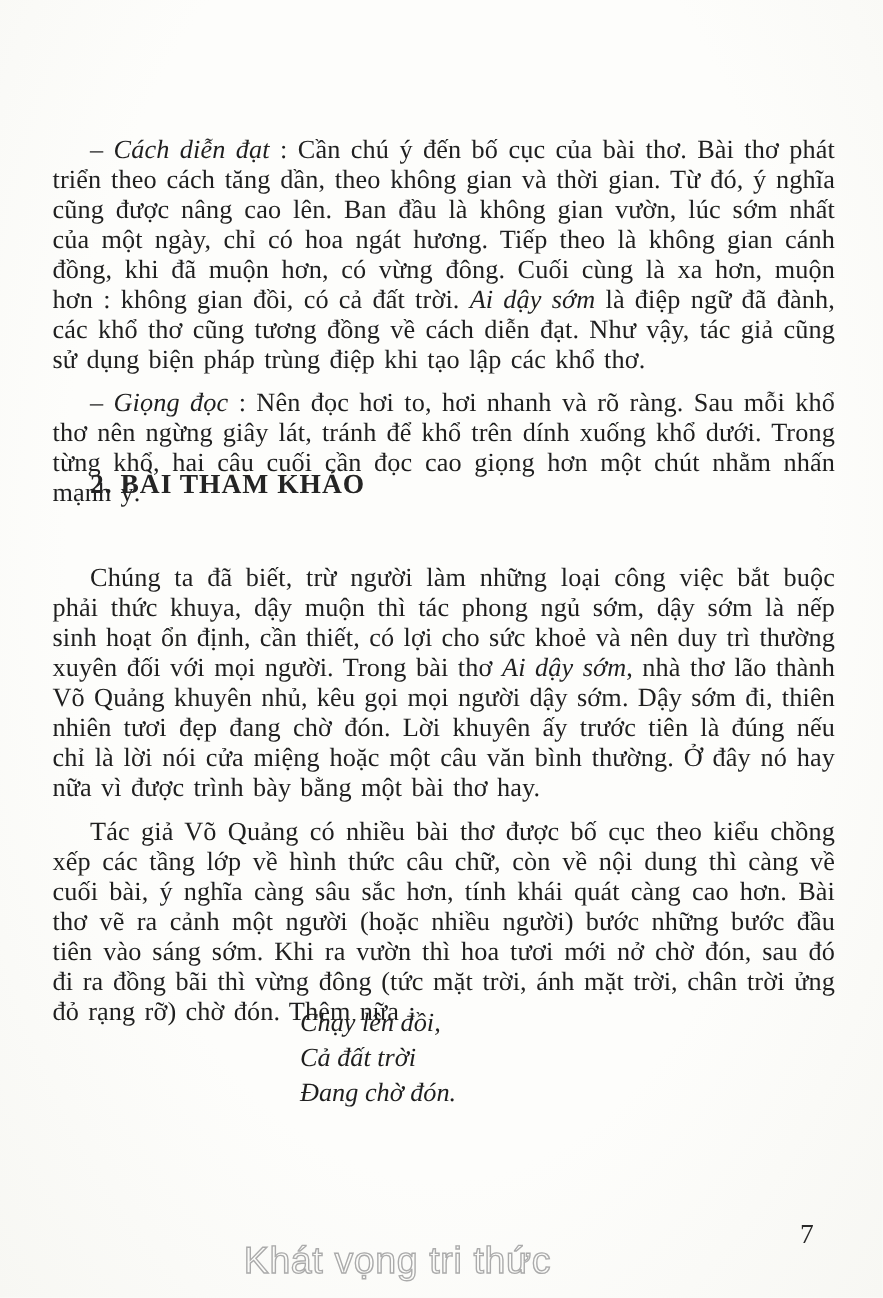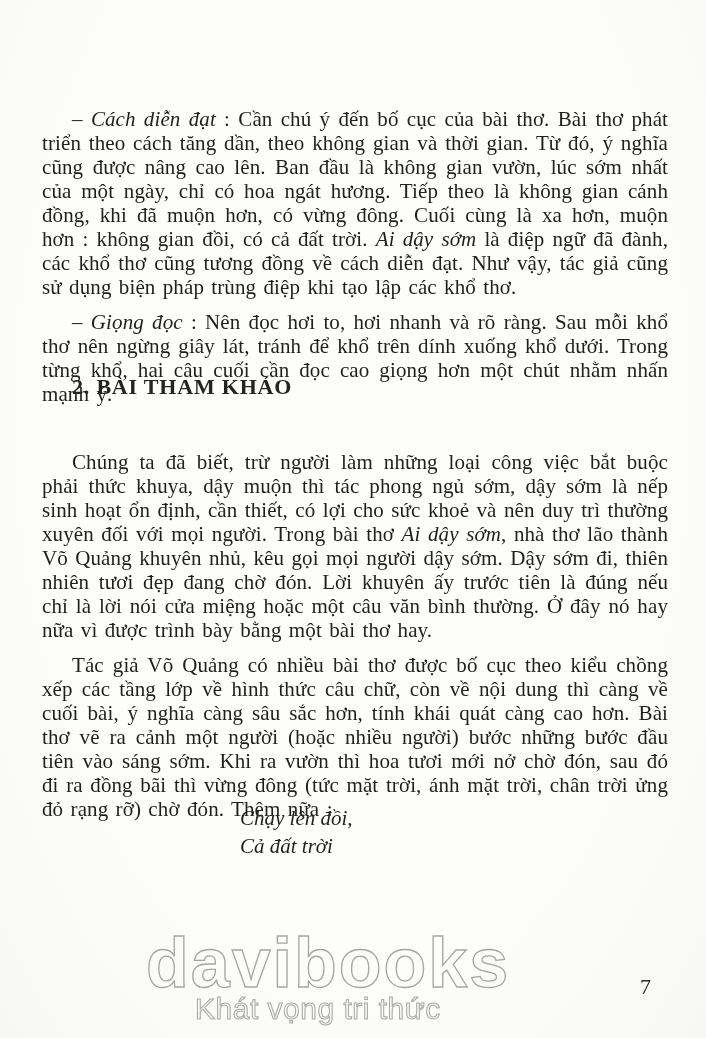--- a/index.html
+++ b/index.html
@@ -82,22 +82,22 @@
 
   <div class="heading">2. BÀI THAM KHẢO</div>
 
   <p class="para indent" style="top:429px"><span>Chúng ta đã biết, trừ người làm những loại công việc bắt buộc phải thức khuya, dậy muộn thì tác phong ngủ sớm, dậy sớm là nếp sinh hoạt ổn định, cần thiết, có lợi cho sức khoẻ và nên duy trì thường xuyên đối với mọi người. Trong bài thơ </span><span class="it">Ai dậy sớm</span><span>, nhà thơ lão thành Võ Quảng khuyên nhủ, kêu gọi mọi người dậy sớm. Dậy sớm đi, thiên nhiên tươi đẹp đang chờ đón. Lời khuyên ấy trước tiên là đúng nếu chỉ là lời nói cửa miệng hoặc một câu văn bình thường. Ở đây nó hay nữa vì được trình bày bằng một bài thơ hay.</span></p>
 
   <p class="para indent" style="top:632px"><span>Tác giả Võ Quảng có nhiều bài thơ được bố cục theo kiểu chồng xếp các tầng lớp về hình thức câu chữ, còn về nội dung thì càng về cuối bài, ý nghĩa càng sâu sắc hơn, tính khái quát càng cao hơn. Bài thơ vẽ ra cảnh một người (hoặc nhiều người) bước những bước đầu tiên vào sáng sớm. Khi ra vườn thì hoa tươi mới nở chờ đón, sau đó đi ra đồng bãi thì vừng đông (tức mặt trời, ánh mặt trời, chân trời ửng đỏ rạng rỡ) chờ đón. Thêm nữa :</span></p>
 
   <div class="poem">
       <div>Chạy lên đồi,</div>
       <div>Cả đất trời</div>
+      <div>Đang chờ đón.</div>
     </div>
 
 
   <div class="page-number">7</div>
 
-  <div class="wm wm-brand">davibooks</div>
 
   <div class="wm wm-slogan">Khát vọng tri thức</div>
 
 </div>
 
 </body></html>

